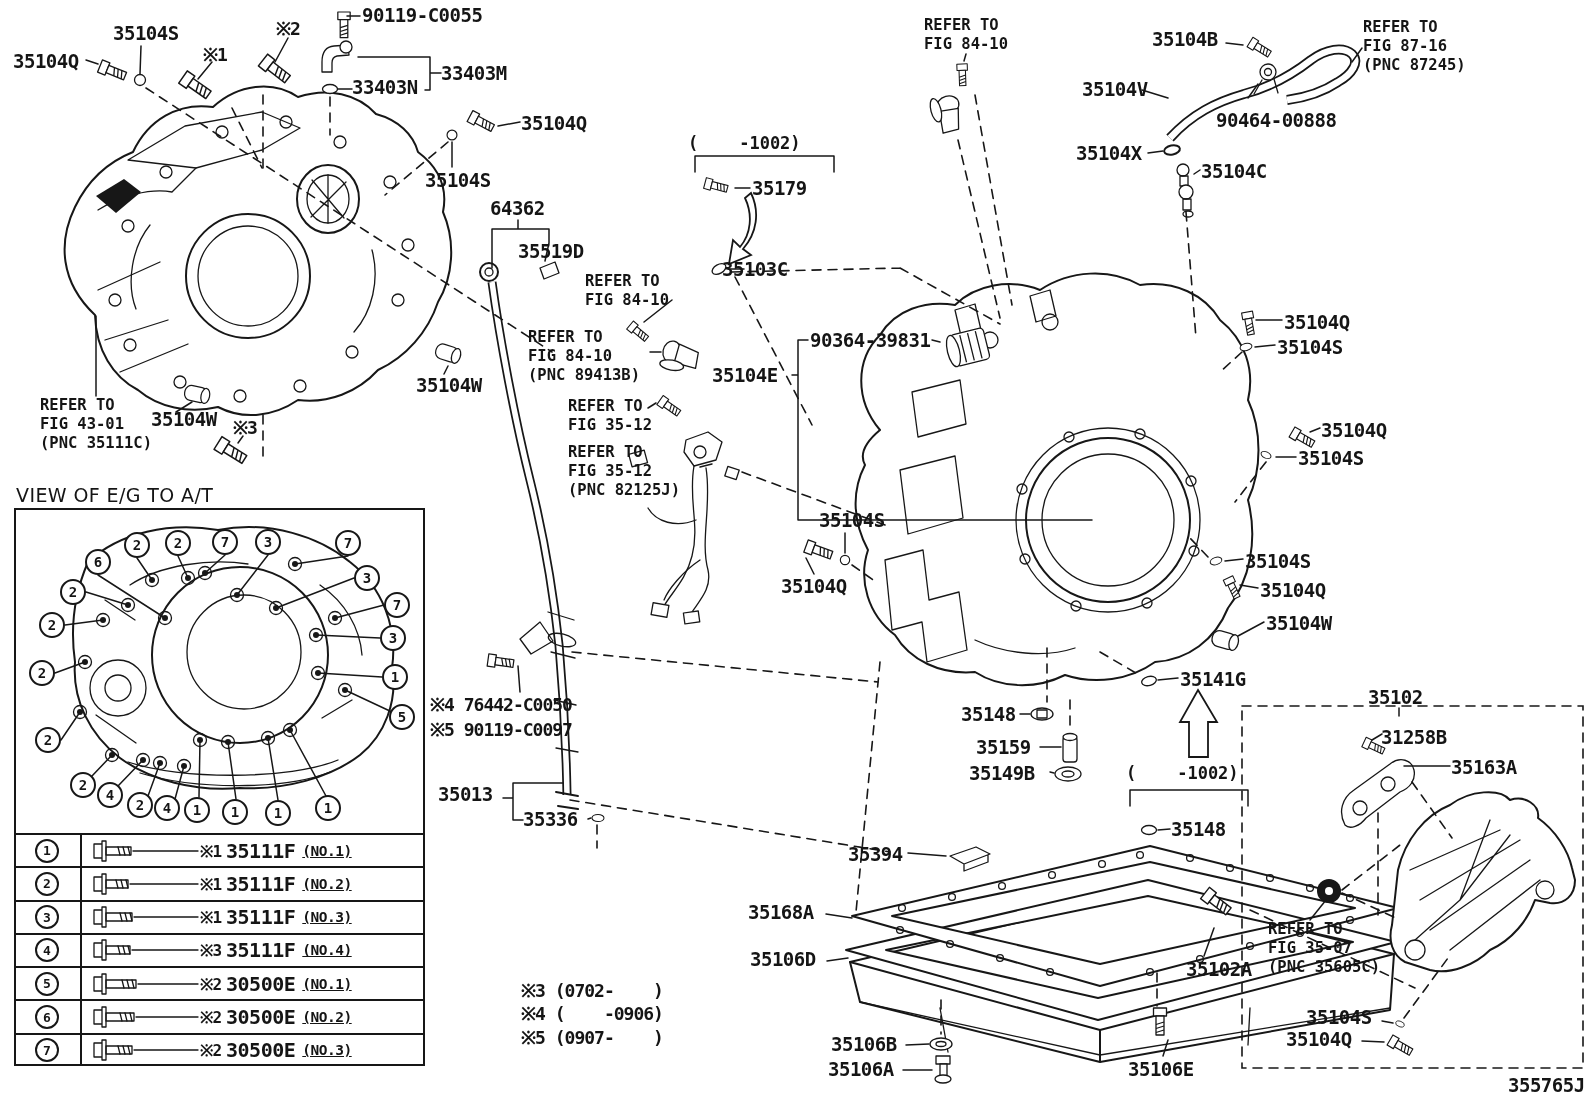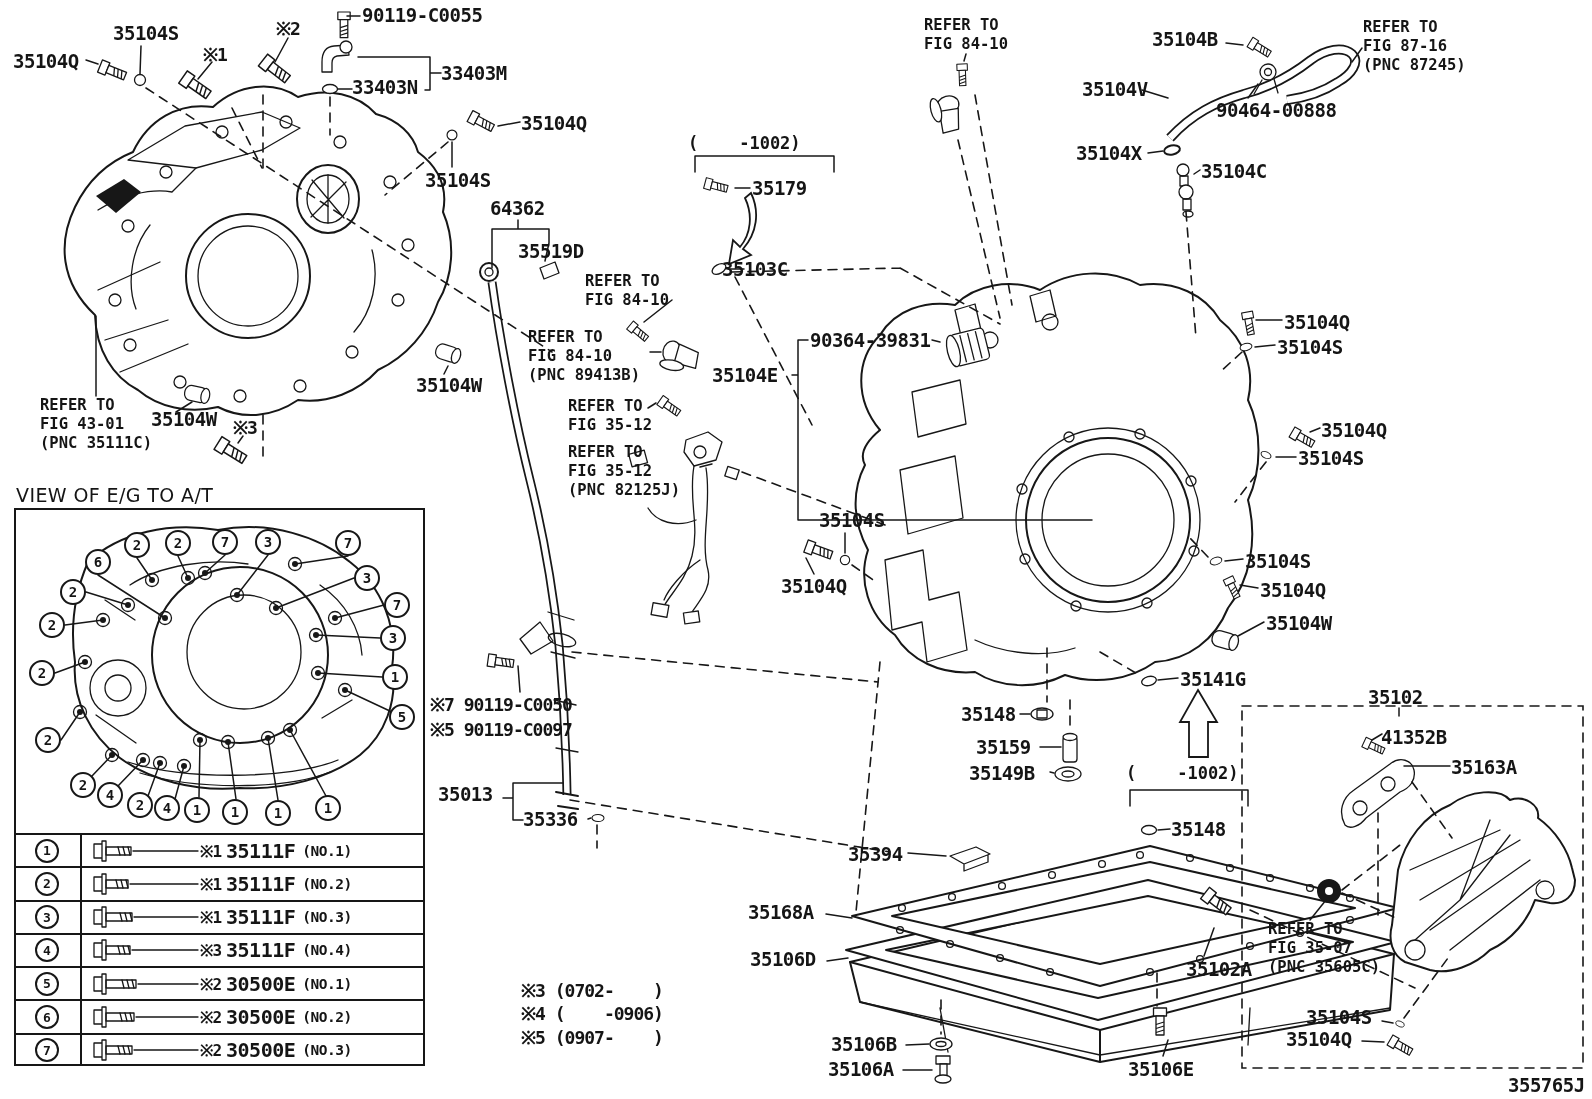--- a/index.html
+++ b/index.html
@@ -24,21 +24,21 @@
       font:700 14px "DejaVu Sans Mono",monospace;box-sizing:border-box;}
   .viewbox{position:absolute;left:14px;top:508px;width:411px;height:558px;border:2.6px solid #171717;box-sizing:border-box;}
   .legend{position:absolute;left:14px;top:833px;width:411px;height:233px;display:flex;flex-direction:column;box-sizing:border-box;}
   .lrow{flex:1;display:flex;border-top:2px solid #171717;align-items:stretch;}
   .lc1{width:66px;border-right:2px solid #171717;display:flex;align-items:center;justify-content:center;}
   .co2{width:24px;height:24px;border:2px solid #171717;border-radius:50%;display:flex;align-items:center;
        justify-content:center;font:700 13px "DejaVu Sans Mono",monospace;box-sizing:border-box;}
   .lc2{flex:1;display:flex;align-items:center;padding-left:8px;}
   .lref{font:700 16px "DejaVu Sans Mono",monospace;margin:0 5px 0 0;letter-spacing:-1px;}
   .lpart{font:700 20px "DejaVu Sans Mono",monospace;margin-right:7px;letter-spacing:-0.5px;}
-  .lno{font:700 14.5px "DejaVu Sans Mono",monospace;letter-spacing:-0.5px;}
+  .lno{font:700 14.5px "DejaVu Sans Mono",monospace;letter-spacing:-0.5px;text-decoration:underline;}
 </style>
 </head>
 <body>
 
 <div id="stage">
 
 <svg id="art" width="1592" height="1099" viewBox="0 0 1592 1099">
   <defs>
     <g id="bolt">
       <path d="M0,-6.5 L8,-6.5 L8,6.5 L0,6.5 Z"></path>
@@ -444,21 +444,21 @@
   <div class="lbl" style="left:722px;top:258px">35103C</div>
   <div class="lbl" style="left:752px;top:177px">35179</div>
   <div class="lbl-r" style="left:688px;top:133px">(    -1002)</div>
   <div class="ref" style="left:924px;top:16px">REFER TO
 FIG 84-10</div>
   <div class="lbl" style="left:1152px;top:28px">35104B</div>
   <div class="ref" style="left:1363px;top:18px">REFER TO
 FIG 87-16
 (PNC 87245)</div>
   <div class="lbl" style="left:1082px;top:78px">35104V</div>
-  <div class="lbl" style="left:1216px;top:99px">90464-00888</div>
+  <div class="lbl" style="left:1216px;top:109px">90464-00888</div>
   <div class="lbl" style="left:1076px;top:142px">35104X</div>
   <div class="lbl" style="left:1201px;top:160px">35104C</div>
   <div class="lbl" style="left:1284px;top:311px">35104Q</div>
   <div class="lbl" style="left:1277px;top:336px">35104S</div>
   <div class="lbl" style="left:1321px;top:419px">35104Q</div>
   <div class="lbl" style="left:1298px;top:447px">35104S</div>
   <div class="lbl" style="left:819px;top:509px">35104S</div>
   <div class="lbl" style="left:781px;top:575px">35104Q</div>
   <div class="lbl" style="left:1245px;top:550px">35104S</div>
   <div class="lbl" style="left:1260px;top:579px">35104Q</div>
@@ -469,32 +469,32 @@
   <div class="lbl" style="left:969px;top:762px">35149B</div>
   <div class="lbl-r" style="left:1126px;top:763px">(    -1002)</div>
   <div class="lbl" style="left:1171px;top:818px">35148</div>
   <div class="ref" style="left:40px;top:396px">REFER TO
 FIG 43-01
 (PNC 35111C)</div>
   <div class="lbl" style="left:151px;top:408px">35104W</div>
   <div class="note" style="left:233px;top:415px">※3</div>
   <div class="lbl" style="left:416px;top:374px">35104W</div>
   <div class="title" style="left:16px;top:484px">VIEW OF E/G TO A/T</div>
-  <div class="note" style="left:430px;top:692px">※7 90119-C0050</div>
+  <div class="note" style="left:430px;top:692px">※4 76442-C0050</div>
   <div class="note" style="left:430px;top:717px">※5 90119-C0097</div>
   <div class="lbl" style="left:438px;top:783px">35013</div>
   <div class="lbl" style="left:523px;top:808px">35336</div>
   <div class="lbl" style="left:848px;top:843px">35394</div>
   <div class="lbl" style="left:748px;top:901px">35168A</div>
   <div class="lbl" style="left:750px;top:948px">35106D</div>
   <div class="lbl" style="left:831px;top:1033px">35106B</div>
   <div class="lbl" style="left:828px;top:1058px">35106A</div>
   <div class="lbl" style="left:1128px;top:1058px">35106E</div>
   <div class="lbl" style="left:1368px;top:686px">35102</div>
-  <div class="lbl" style="left:1381px;top:726px">41352B</div>
+  <div class="lbl" style="left:1381px;top:726px">31258B</div>
   <div class="lbl" style="left:1451px;top:756px">35163A</div>
   <div class="ref" style="left:1268px;top:920px">REFER TO
 FIG 35-07
 (PNC 35605C)</div>
   <div class="lbl" style="left:1186px;top:958px">35102A</div>
   <div class="lbl" style="left:1306px;top:1006px">35104S</div>
   <div class="lbl" style="left:1286px;top:1028px">35104Q</div>
   <div class="note" style="left:521px;top:978px">※3 (0702-    )</div>
   <div class="note" style="left:521px;top:1001px">※4 (    -0906)</div>
   <div class="note" style="left:521px;top:1025px">※5 (0907-    )</div>

